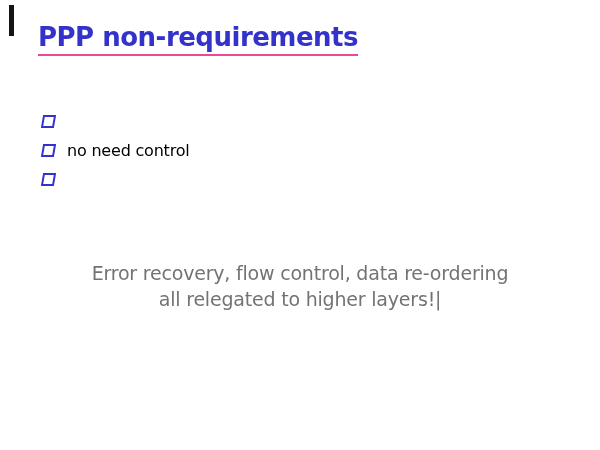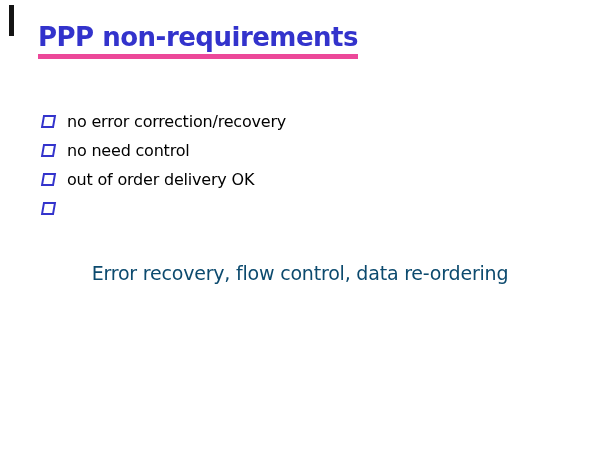--- a/index.html
+++ b/index.html
@@ -24,21 +24,21 @@
     background: #141414;
   }
   .title {
     position: absolute;
     left: 38px;
     top: 22px;
     display: inline-block;
     font-size: 26px;
     font-weight: bold;
     color: #3333cc;
-    border-bottom: 5px solid #ec4899;
+    border-bottom: 2px solid #ec4899;
     padding-bottom: 2px;
     letter-spacing: -0.5px;
     white-space: nowrap;
   }
   .bullet-list {
     position: absolute;
     left: 42px;
     top: 107px;
     margin: 0;
     padding: 0;
@@ -63,53 +63,49 @@
     font-size: 16px;
     color: #000000;
     letter-spacing: -0.2px;
   }
   .note {
     position: absolute;
     left: 0;
     top: 260px;
     width: 600px;
     text-align: center;
-    color: #0c4a6e;
+    color: #737373;
     font-size: 19px;
     line-height: 26px;
     letter-spacing: -0.2px;
   }
   .note .cursor {
     font-weight: normal;
   }
 </style>
 </head>
 <body>
 
 <div class="slide">
 
   <div class="artifact-bar"></div>
 
   <div class="title">PPP non-requirements</div>
 
   <ul class="bullet-list">
     <li>
       <span class="square-bullet"></span>
-      <span class="bullet-text">no error correction/recovery</span>
     </li>
     <li>
       <span class="square-bullet"></span>
       <span class="bullet-text">no need control</span>
-    </li>
-    <li>
-      <span class="square-bullet"></span>
-      <span class="bullet-text">out of order delivery OK</span>
     </li>
     <li>
       <span class="square-bullet"></span>
     </li>
   </ul>
 
   <div class="note">
     <div>Error recovery, flow control, data re-ordering</div>
+    <div><span>all relegated to higher layers!</span><span class="cursor">|</span></div>
   </div>
 
 </div>
 
 </body></html>

